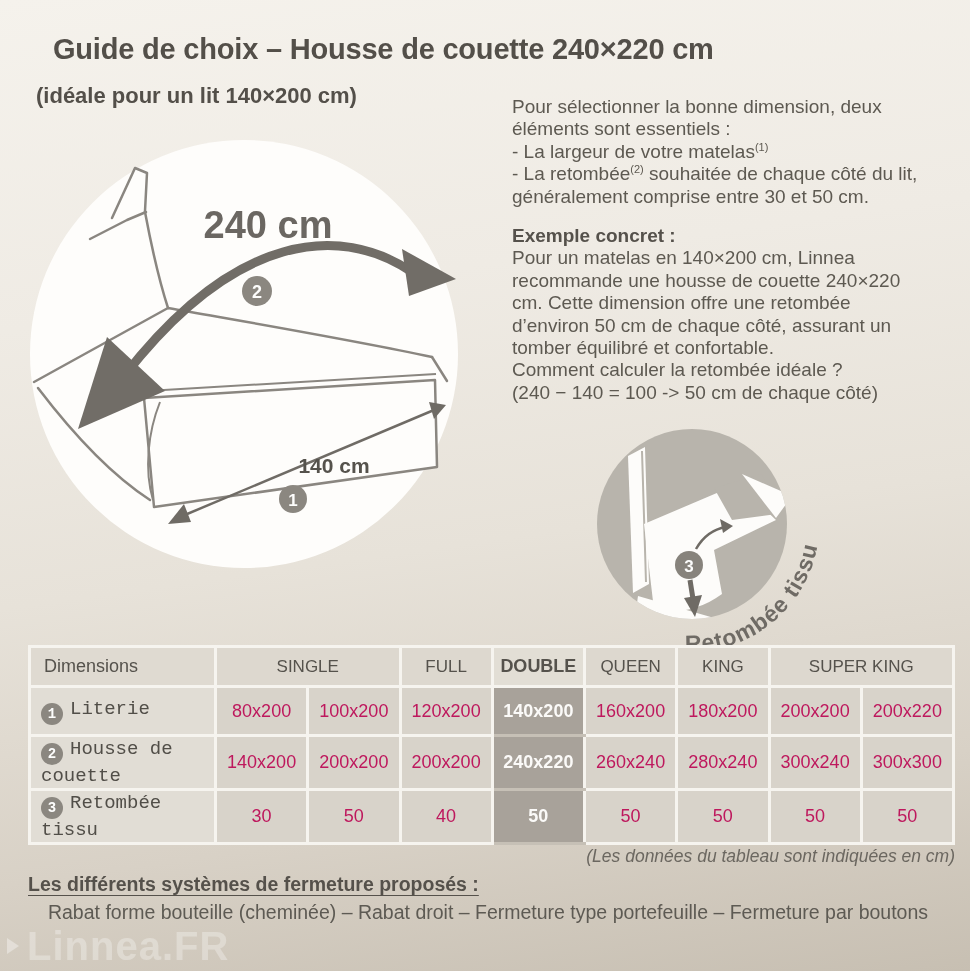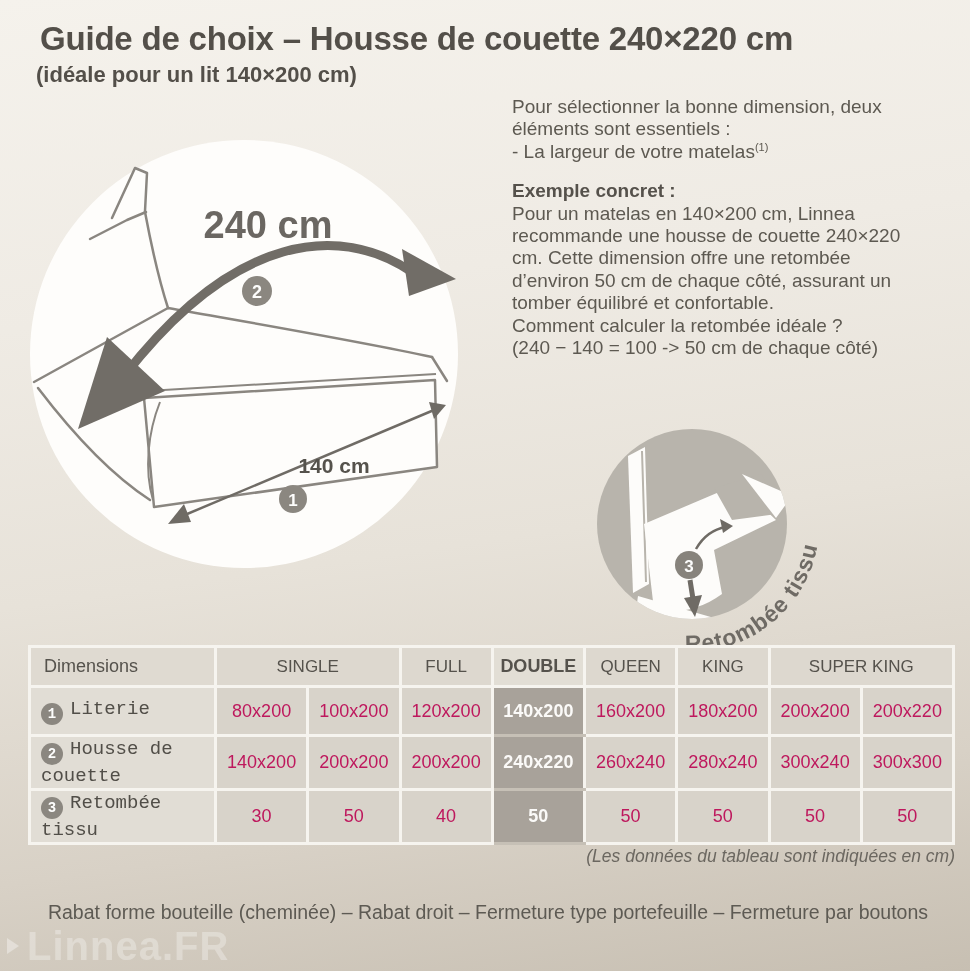--- a/index.html
+++ b/index.html
@@ -6,21 +6,21 @@
   .page{
     position:relative;
     width:970px;height:971px;
     overflow:hidden;
     font-family:"Liberation Sans", sans-serif;
     background:linear-gradient(172deg,#f5f2ec 0%,#efebe4 30%,#e7e2d9 55%,#d8d1c6 80%,#c7bfb2 100%);
     color:#5d5951;
   }
   
   .titleblock{position:absolute;left:36px;top:16px;}
-  .title{font-size:33px;font-weight:bold;color:#534f49;margin:4px;letter-spacing:-0.2px;}
+  .title{font-size:29px;font-weight:bold;color:#534f49;margin:17px;letter-spacing:-0.2px;}
   .subtitle{font-size:22px;font-weight:bold;color:#534f49;margin:0 0 0 0;}
   
   .rightcol{position:absolute;left:512px;top:96px;width:420px;font-size:19px;line-height:1.18;color:#5d5951;}
   .rightcol p{margin:0;}
   sup{font-size:11px;vertical-align:super;line-height:0;}
   .example-heading{font-weight:bold;color:#55514b;margin-top:17px !important;}
   
   .big-diagram{position:absolute;left:28px;top:138px;}
   .small-diagram{position:absolute;left:592px;top:424px;}
   svg text{font-family:"Liberation Sans", sans-serif;}
@@ -70,20 +70,21 @@
 <div class="page">
 
   <div class="titleblock">
     <h1 class="title">Guide de choix – Housse de couette 240×220 cm</h1>
     <div class="subtitle">(idéale pour un lit 140×200 cm)</div>
   </div>
 
   <div class="rightcol">
     <p>Pour sélectionner la bonne dimension, deux éléments sont essentiels :</p>
     <p><span>- La largeur de votre matelas</span><sup>(1)</sup></p>
+    <p><span>- La retombée</span><sup>(2)</sup><span> souhaitée de chaque côté du lit, généralement comprise entre 30 et 50 cm.</span></p>
     <p class="example-heading">Exemple concret :</p>
     <p>Pour un matelas en 140×200 cm, Linnea recommande une housse de couette 240×220 cm. Cette dimension offre une retombée d’environ 50 cm de chaque côté, assurant un tomber équilibré et confortable.</p>
     <p>Comment calculer la retombée idéale ?</p>
     <p>(240 − 140 = 100  -&gt; 50 cm de chaque côté)</p>
   </div>
 
   <svg class="big-diagram" width="432" height="432" viewBox="0 0 432 432">
     <circle cx="216" cy="216" r="214" fill="#fefdfb"></circle>
     <g stroke="#8a8680" stroke-width="2.5" fill="none" stroke-linejoin="round" stroke-linecap="round">
       <path d="M 62,101 L 99,82 L 118,74"></path>
@@ -203,20 +204,21 @@
         <td class="hl">50</td>
         <td>50</td>
         <td>50</td>
         <td>50</td>
         <td>50</td>
       </tr>
     </tbody>
   </table>
 
   <div class="table-note">(Les données du tableau sont indiquées en cm)</div>
+  <div class="closures-heading">Les différents systèmes de fermeture proposés :</div>
   <div class="closures-list">Rabat forme bouteille (cheminée) – Rabat droit – Fermeture type portefeuille – Fermeture par boutons</div>
 
   <div class="watermark">
     <span class="tri"></span>
     <span class="wm-text">Linnea.FR</span>
   </div>
 
 </div>
 
 </body></html>

